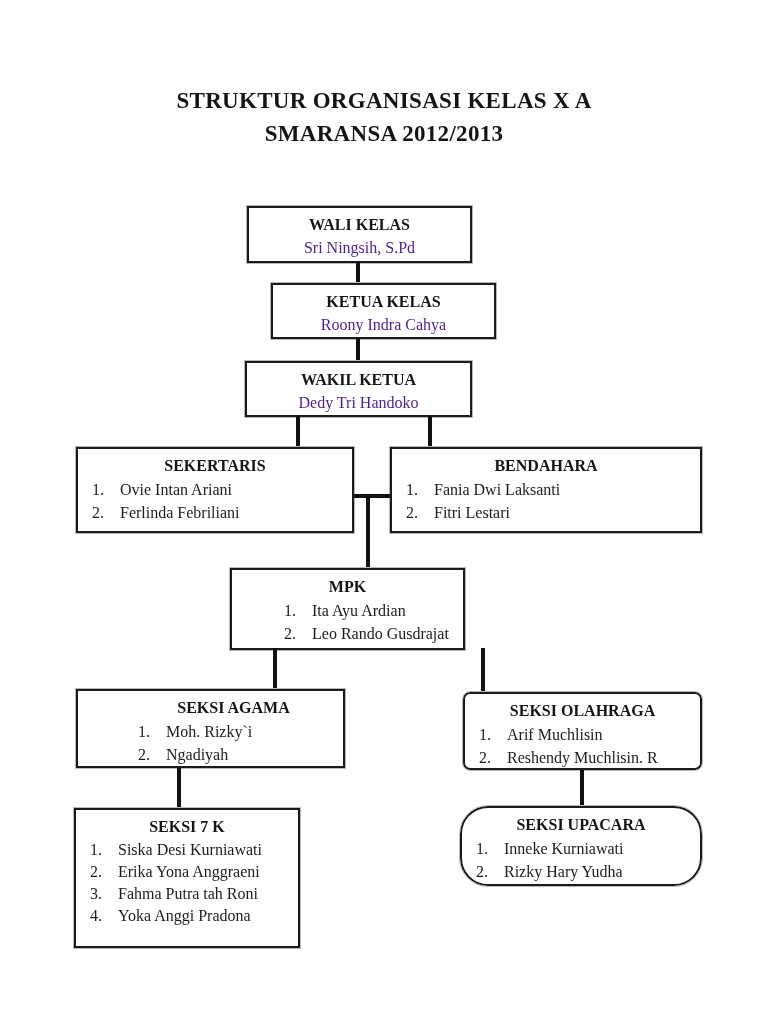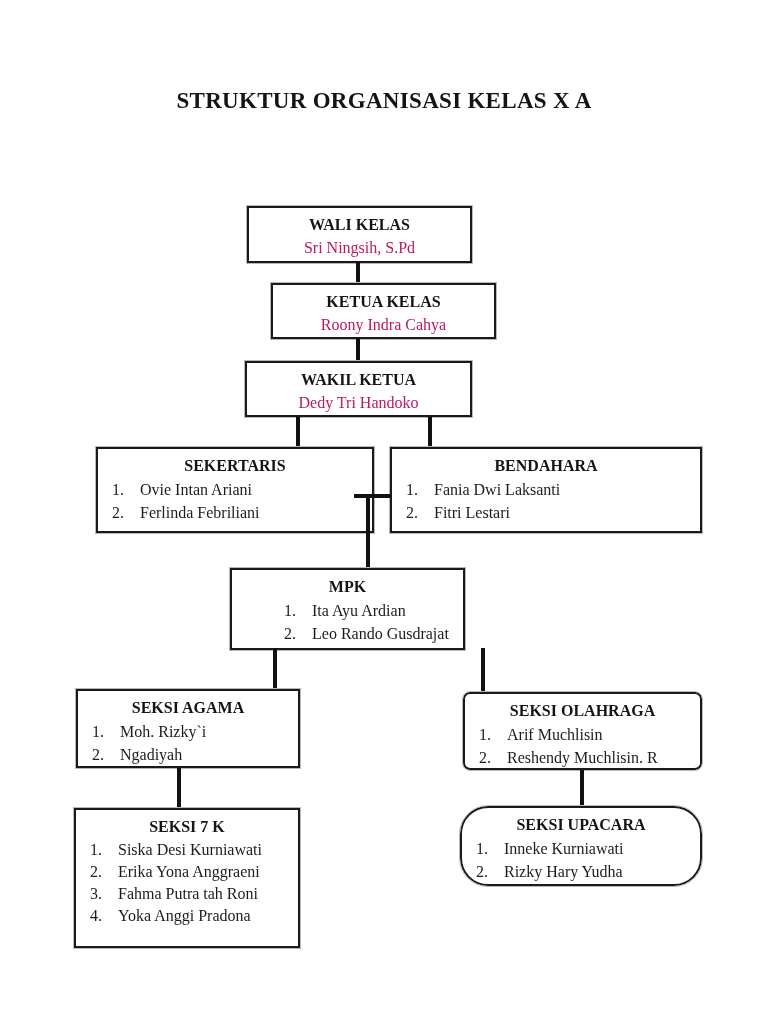--- a/index.html
+++ b/index.html
@@ -35,21 +35,21 @@
     font-weight: bold;
     font-size: 16px;
     line-height: 22px;
     padding-top: 6px;
     color: #141414;
   }
   .node-subtitle {
     text-align: center;
     font-size: 16px;
     line-height: 23px;
-    color: #be185d;
+    color: #4c1d95;
   }
   .members { padding-top: 1px; }
   .member-row {
     display: flex;
     font-size: 16px;
     line-height: 23px;
     padding-left: 14px;
   }
   .member-num { width: 28px; flex: 0 0 28px; }
   .member-name { white-space: nowrap; }
@@ -58,20 +58,21 @@
   .vline { position: absolute; width: 4px; background: #111111; }
   .hline { position: absolute; height: 4px; background: #111111; }
 </style>
 </head>
 <body>
 
 <div class="page">
 
   <div class="doc-title">
     <div>STRUKTUR ORGANISASI KELAS X A</div>
+    <div>SMARANSA 2012/2013</div>
   </div>
 
   <div class="node" style="left:247px; top:206px; width:225px; height:57px;">
     <div class="node-title">WALI KELAS</div>
     <div class="node-subtitle">Sri Ningsih, S.Pd</div>
   </div>
 
   <div class="vline" style="left:356px; top:262px; height:22px;"></div>
 
   <div class="node" style="left:247px; top:283px; width:225px; height:56px;margin-left:24px;">
@@ -82,21 +83,21 @@
   <div class="vline" style="left:356px; top:338px; height:24px;"></div>
 
   <div class="node" style="left:245px; top:361px; width:227px; height:56px;">
     <div class="node-title">WAKIL KETUA</div>
     <div class="node-subtitle">Dedy Tri Handoko</div>
   </div>
 
   <div class="vline" style="left:296px; top:416px; height:32px;"></div>
   <div class="vline" style="left:428px; top:416px; height:32px;"></div>
 
-  <div class="node" style="left:76px; top:447px; width:278px; height:86px;margin-left:20px;">
+  <div class="node" style="left:76px; top:447px; width:278px; height:86px;">
     <div class="node-title">SEKERTARIS</div>
     <div class="members">
       <div class="member-row">
         <span class="member-num">1.</span>
         <span class="member-name">Ovie Intan Ariani</span>
       </div>
       <div class="member-row">
         <span class="member-num">2.</span>
         <span class="member-name">Ferlinda Febriliani</span>
       </div>
@@ -130,21 +131,21 @@
       <div class="member-row">
         <span class="member-num">2.</span>
         <span class="member-name">Leo Rando Gusdrajat</span>
       </div>
     </div>
   </div>
 
   <div class="vline" style="left:273px; top:648px; height:41px;"></div>
   <div class="vline" style="left:481px; top:648px; height:44px;"></div>
 
-  <div class="node" style="left:76px; top:689px; width:224px; height:79px;">
+  <div class="node" style="left:76px; top:689px; width:269px; height:79px;padding-left:46px;">
     <div class="node-title">SEKSI AGAMA</div>
     <div class="members">
       <div class="member-row">
         <span class="member-num">1.</span>
         <span class="member-name">Moh. Rizky`i</span>
       </div>
       <div class="member-row">
         <span class="member-num">2.</span>
         <span class="member-name">Ngadiyah</span>
       </div>

